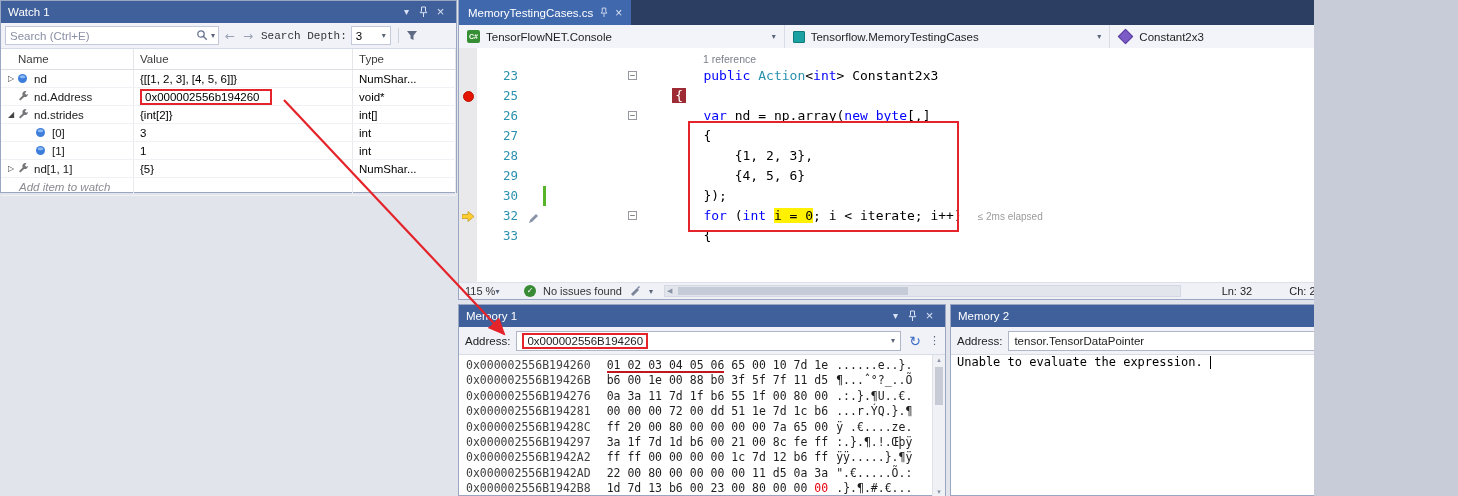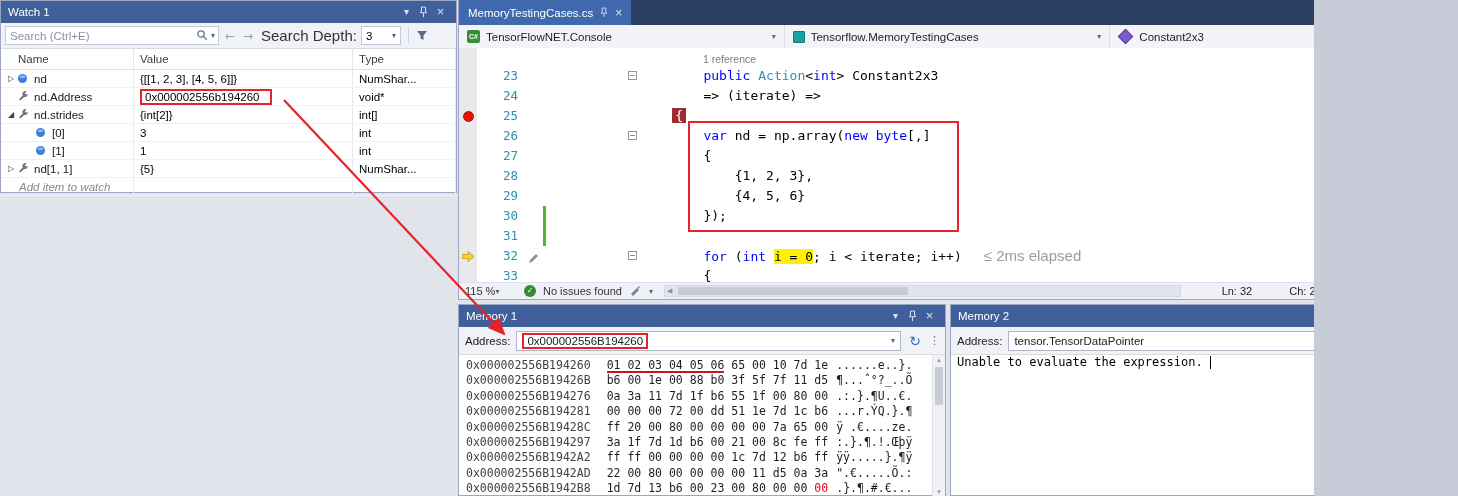--- a/index.html
+++ b/index.html
@@ -19,21 +19,21 @@
   
   #watch-panel{left:0;top:0;width:457px;height:193px;}
   .srch-row{height:25px;background:var(--toolbar);display:flex;align-items:center;
             padding:0 4px;gap:4px;border-bottom:1px solid #D5DAE6;}
   .srch-box{flex:0 0 214px;height:19px;background:#fff;border:1px solid #C3C9D9;
             display:flex;align-items:center;box-sizing:border-box;}
   .srch-box input{flex:1;border:none;outline:none;font-family:"Liberation Sans",sans-serif;
             font-size:11.5px;color:#333;padding:0 4px;min-width:0;background:transparent;}
   .srch-box input::placeholder{color:#8A8FA3;}
   .nav-arrow{color:#98A0B3;font-size:12px;width:14px;text-align:center;}
-  .depth-label{font-size:15px;color:#333;margin-left:2px;}
+  .depth-label{font-size:11px;color:#333;margin-left:2px;font-family:Liberation Mono, monospace;}
   .depth-combo{width:40px;height:19px;background:#fff;border:1px solid #C3C9D9;display:flex;
             align-items:center;justify-content:space-between;padding:0 4px;font-size:11.5px;box-sizing:border-box;}
   .vsep{width:1px;height:15px;background:#CDD2DF;margin:0 3px;}
   .caret{color:#5B6478;font-size:8px;}
 
   .w-header{display:grid;grid-template-columns:133px 219px 1fr;height:20px;background:#fff;
             border-bottom:1px solid #DDDFE5;font-size:11.5px;color:#3B3B3B;align-items:center;}
   .w-header .hc{border-right:1px solid #E4E6EA;height:100%;display:flex;align-items:center;padding-left:6px;box-sizing:border-box;}
   .w-header .hc:first-child{padding-left:17px;}
   .w-row{display:grid;grid-template-columns:133px 219px 1fr;height:17px;font-size:11.5px;
@@ -68,21 +68,21 @@
   .code-row.lens{height:14px;line-height:14px;}
   .ind{width:18px;flex:0 0 18px;position:relative;display:flex;align-items:center;justify-content:center;}
   .lnum{width:50px;flex:0 0 50px;color:var(--lnum);text-align:right;padding-right:9px;font-size:12.5px;box-sizing:border-box;}
   .gut{width:114px;flex:0 0 114px;position:relative;}
   .ctext{white-space:pre;color:#000;}
   .lens-text{font-family:"Liberation Sans",sans-serif;font-size:10.5px;color:#7A7E8A;}
   .c-k{color:var(--kw);}
   .c-t{color:var(--type);}
   .c-bp{background:var(--bpbg);color:#fff;padding:0 3px;}
   .c-hl{background:var(--hl);}
-  .perftip{font-family:"Liberation Sans",sans-serif;font-size:15px;color:#9B9B9B;margin-left:22px;}
+  .perftip{font-family:"Liberation Sans",sans-serif;font-size:10px;color:#9B9B9B;margin-left:16px;}
   .bp-dot{width:11px;height:11px;border-radius:50%;background:#E51400;border:1px solid #BC1000;box-sizing:border-box;}
   .foldbox{position:absolute;right:4px;top:5px;width:9px;height:9px;border:1px solid #9598A0;background:#fff;
            font-size:9px;line-height:7px;text-align:center;color:#5A5A5A;box-sizing:border-box;font-family:"DejaVu Sans Mono",monospace;}
   .changebar{position:absolute;left:16px;top:0;height:100%;width:3px;background:var(--changebar);}
   .pencil{position:absolute;left:1px;top:4px;}
 
   .vsb{position:absolute;right:0;top:0;bottom:0;width:13px;background:#EDEFF4;border-left:1px solid #DDE0EA;box-sizing:border-box;}
   .vsb .thumb{position:absolute;left:2px;right:2px;top:18px;height:84px;background:#DADDE6;}
   .vsb .caretmark{position:absolute;left:1px;right:1px;top:5px;height:3px;background:#2D4A7A;}
   .vsb .redmark{position:absolute;left:1px;width:5px;top:58px;height:4px;background:#D11A1A;}
@@ -310,26 +310,20 @@
           </div>
           <div class="code-row">
             <div class="ind"></div>
             <div class="lnum">23</div>
             <div class="gut">
               <div class="foldbox">−</div>
             </div>
             <div class="ctext" style="padding-left: 62.48px;"><span class="c-k">public </span><span class="c-t">Action</span><span>&lt;</span><span class="c-k">int</span><span>&gt; Constant2x3</span></div>
           </div>
           <div class="code-row">
-            <div class="ind"></div>
-            <div class="lnum">24</div>
-            <div class="gut"></div>
-            <div class="ctext" style="padding-left: 62.48px;"><span>=&gt; (iterate) =&gt;</span></div>
-          </div>
-          <div class="code-row">
             <div class="ind">
               <span class="bp-dot"></span>
             </div>
             <div class="lnum">25</div>
             <div class="gut"></div>
             <div class="ctext" style="padding-left: 31.24px;"><span class="c-bp">{</span></div>
           </div>
           <div class="code-row">
             <div class="ind"></div>
             <div class="lnum">26</div>
@@ -356,28 +350,20 @@
             <div class="gut"></div>
             <div class="ctext" style="padding-left: 93.72px;"><span>{4, 5, 6}</span></div>
           </div>
           <div class="code-row">
             <div class="ind"></div>
             <div class="lnum">30</div>
             <div class="gut">
               <div class="changebar"></div>
             </div>
             <div class="ctext" style="padding-left: 62.48px;"><span>});</span></div>
-          </div>
-          <div class="code-row">
-            <div class="ind"></div>
-            <div class="lnum">31</div>
-            <div class="gut">
-              <div class="changebar"></div>
-            </div>
-            <div class="ctext" style="padding-left: 0px;"></div>
           </div>
           <div class="code-row">
             <div class="ind">
               <span>
                 <svg width="13" height="11" style="display:block;">
                   <path d="M0 3.5h6V0.5l6 5-6 5V7.5H0z" fill="#FFCC32" stroke="#C29E1F" stroke-width="0.8"></path>
                 </svg>
               </span>
             </div>
             <div class="lnum">32</div>

